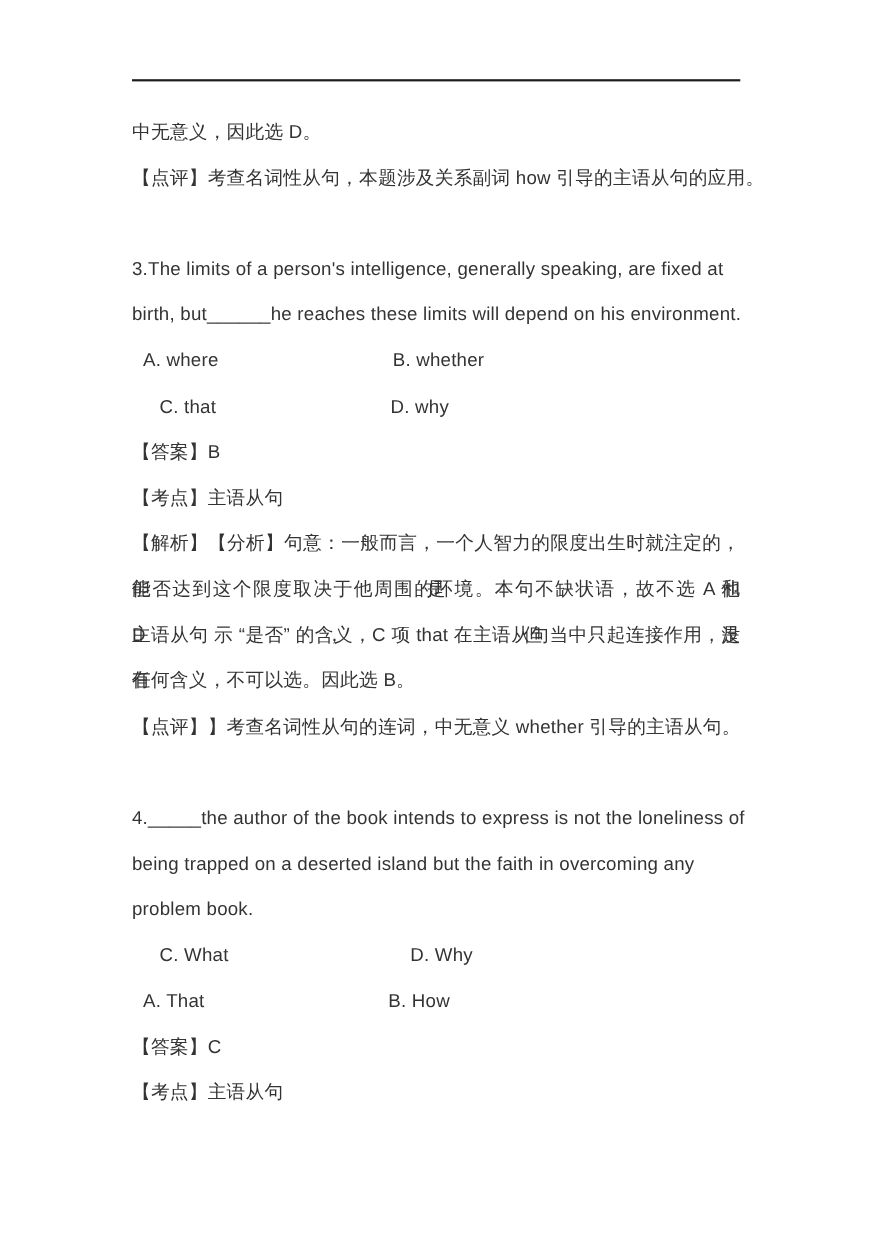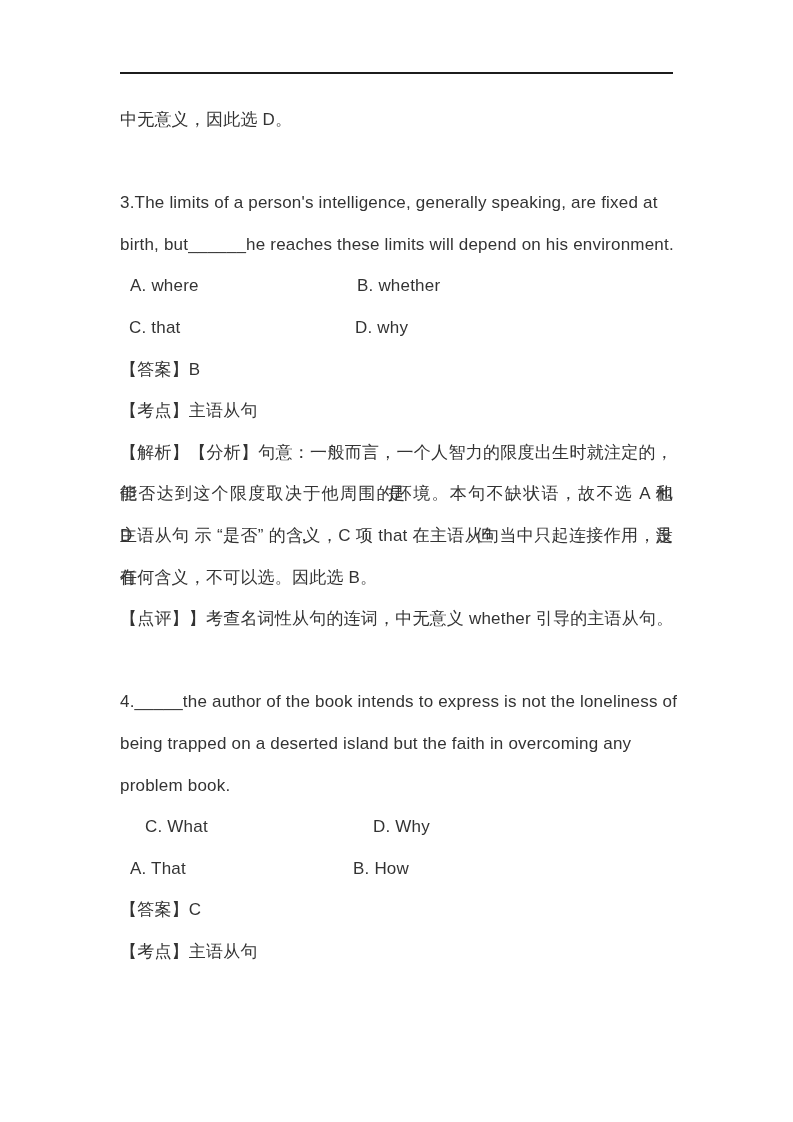--- a/index.html
+++ b/index.html
@@ -34,33 +34,34 @@
   }
   .ln.j {               
     white-space: normal;
     text-align: justify;
     text-align-last: justify;
   }
   .sp { height: 41.6px; }     
   .opts { position: relative; }
   .opts .o { position: absolute; top: 0; height: 41.6px; line-height: 41.6px; }
   .q3r1 .o1 { left: 10px; }  .q3r1 .o2 { left: 237px; }
-  .q3r2 .o1 { left: 9px; }  .q3r2 .o2 { left: 235px; }
+  .q3r2 .o1 { left: 25px; }  .q3r2 .o2 { left: 235px; }
   .q4r1 .o1 { left: 10px; }  .q4r1 .o2 { left: 233px; }
   .q4r2 .o1 { left: 25px; }  .q4r2 .o2 { left: 253px; }
 </style>
 </head>
 <body>
 
 <div class="page">
   <div class="content">
     <div class="rule"></div>
     <div class="lines">
 
       <div class="ln">中无意义，因此选 D。</div>
+      <div class="ln">【点评】考查名词性从句，本题涉及关系副词 how 引导的主语从句的应用。</div>
 
       <div class="sp"></div>
 
       <div class="ln">3.The limits of a person's intelligence, generally speaking, are fixed at</div>
       <div class="ln">birth, but______he reaches these limits will depend on his environment.</div>
 
       <div class="ln opts q3r1">
         <span class="o o1">A. where</span>
         <span class="o o2">B. whether</span>
       </div>

